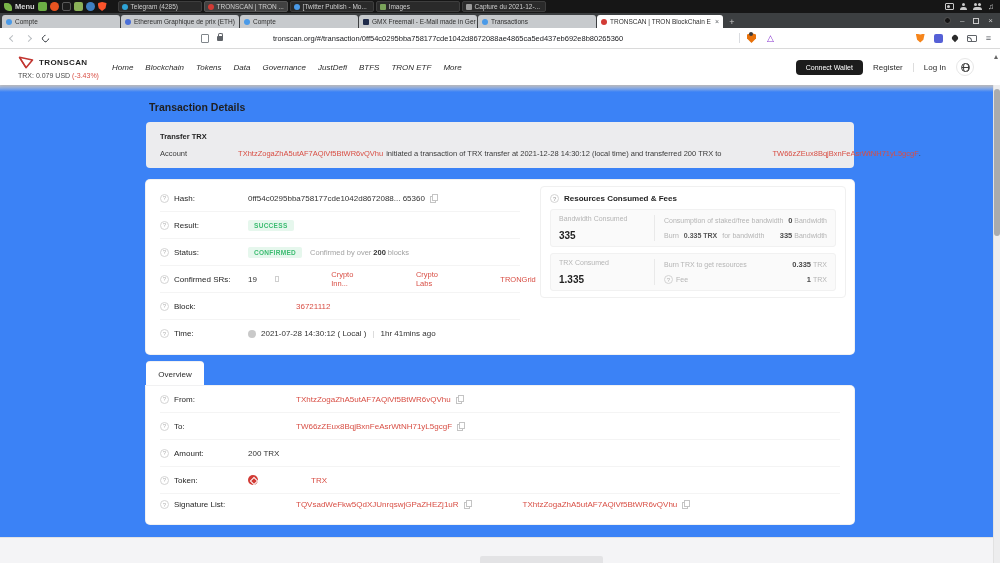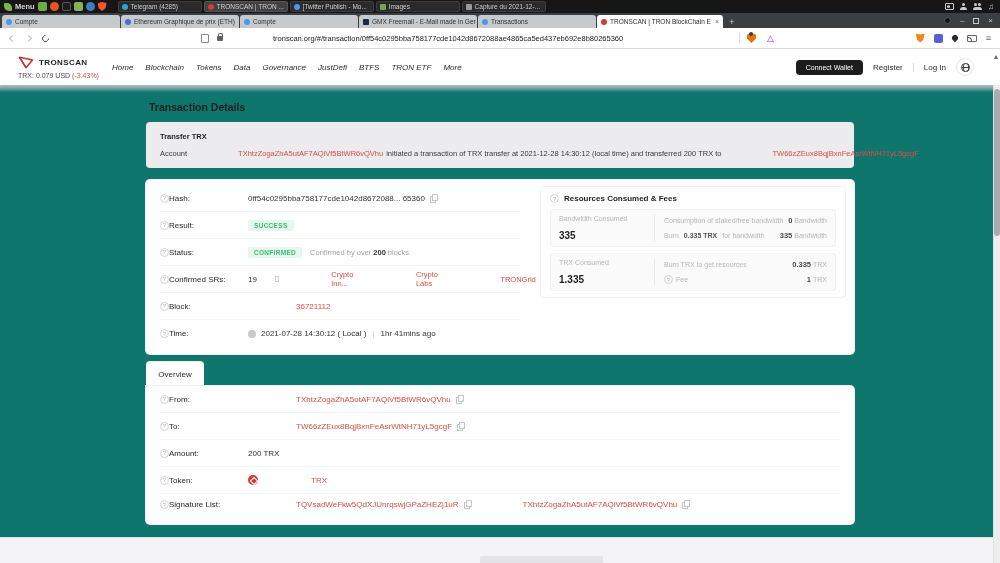--- a/index.html
+++ b/index.html
@@ -1,17 +1,17 @@
 <!DOCTYPE html>
 <html><head>
 <meta charset="utf-8">
 <style>
   html,body{margin:0;padding:0;background:#111;}
   *{box-sizing:border-box;}
-  .screen{position:relative;width:1000px;height:563px;overflow:hidden;background:#0f766e;
+  .screen{position:relative;width:1000px;height:563px;overflow:hidden;background:#3b82f6;
           font-family:"Liberation Sans",sans-serif;-webkit-font-smoothing:antialiased;}
 
   
   .taskbar{position:absolute;top:0;left:0;right:0;height:13px;background:#161616;display:flex;align-items:center;gap:3px;padding:0 4px;z-index:60;}
   .tb-menu{display:flex;align-items:center;gap:3px;color:#d6d6d6;font-size:7.5px;font-weight:bold;}
   .leaf{width:8px;height:8px;background:#7ab648;border-radius:1px 5px 1px 5px;}
   .launch{width:9px;height:9px;border-radius:2px;flex:none;}
   .l-window{background:#6cae45;}
   .l-ubuntu{background:#e95420;border-radius:50%;}
   .l-term{background:#1c1c1c;border:1px solid #5a5a5a;}
@@ -103,21 +103,21 @@
   .banner{margin-top:9px;background:#ececee;border-radius:4px;padding:10px 14px;}
   .banner-title{font-size:7.5px;font-weight:bold;color:#1f1f1f;}
   .banner-text{margin-top:8px;font-size:7.5px;color:#3a3a3a;white-space:nowrap;}
   .banner-text span{margin-right:3px;}
   a.red,.red{color:#d84e44;text-decoration:none;cursor:pointer;margin-left:48px;}
 
   .card{position:relative;margin-top:12px;background:#fff;border-radius:4px;height:174px;box-shadow:0 0 0 1px #f1f1f2;}
   .rows{position:absolute;left:14px;top:5px;width:360px;}
   .drow{display:flex;align-items:center;height:27px;border-bottom:1px solid #f4f4f4;font-size:8px;color:#333;}
   .drow:last-child{border-bottom:none;}
-  .lab{width:88px;display:flex;align-items:center;color:#1f1f1f;flex:none;}
+  .lab{width:88px;display:flex;align-items:center;gap:5px;color:#1f1f1f;flex:none;}
   .q{display:inline-flex;align-items:center;justify-content:center;width:9px;height:9px;border:1px solid #d4d4d4;border-radius:50%;color:#b5b5b5;font-size:6px;line-height:1;flex:none;}
   .val{display:flex;align-items:center;}
   .copy{display:inline-block;width:8px;height:9px;position:relative;margin-left:5px;cursor:pointer;}
   .copy::before{content:"";position:absolute;left:0;bottom:0;width:4px;height:5px;border:1px solid #c4c4c4;background:#fff;}
   .copy::after{content:"";position:absolute;right:0;top:0;width:4px;height:5px;border:1px solid #c4c4c4;background:#fff;}
   .badge{background:#e6f7ed;color:#3cbc71;font-size:6.5px;font-weight:bold;letter-spacing:.3px;padding:2px 6px;border-radius:2px;}
   .b{font-weight:bold;color:#333;}
   .status-note{margin-left:8px;font-size:7.5px;color:#a3a3a3;}
   .status-note .b{margin:0 2px;}
   .sr-count{margin-right:18px;color:#333;}

